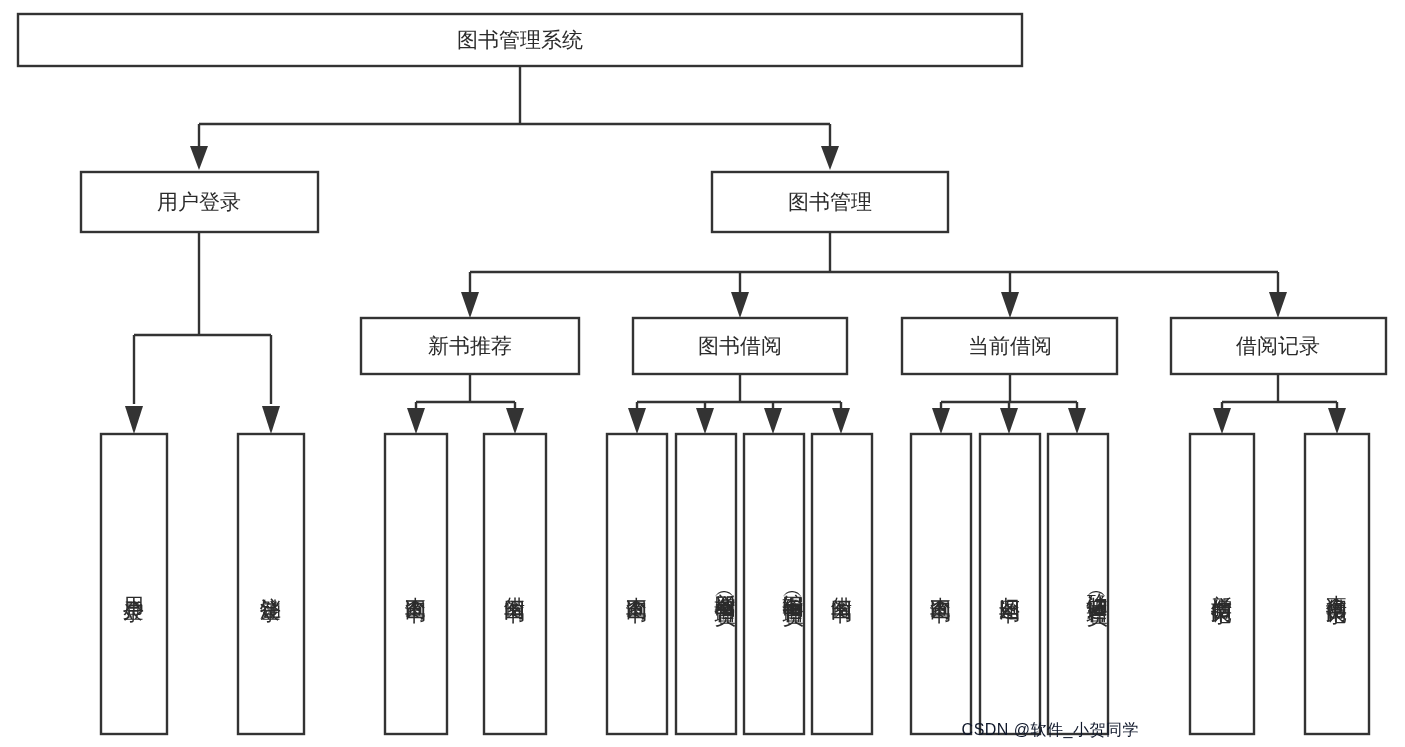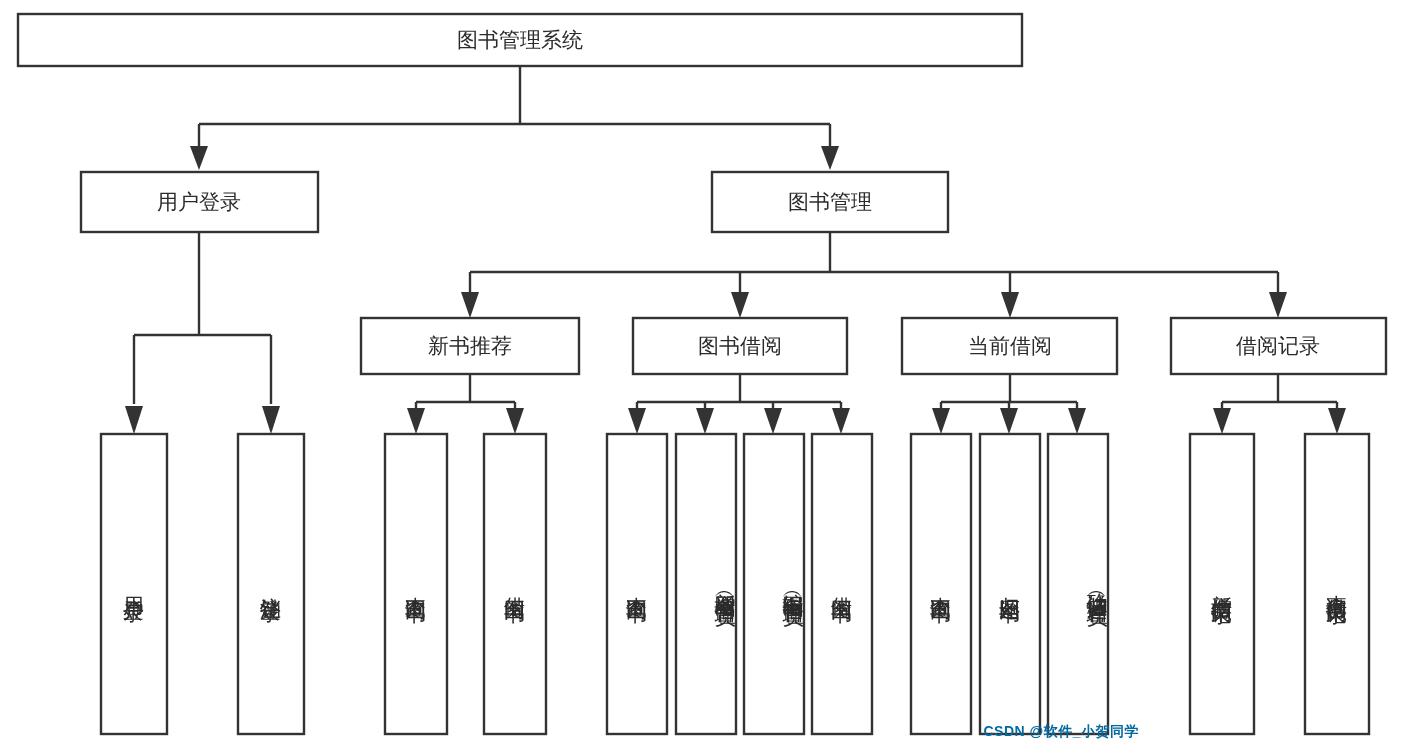--- a/index.html
+++ b/index.html
@@ -60,25 +60,24 @@
     letter-spacing: 2px;
     white-space: nowrap;
     text-align: center;
     pointer-events: none;
   }
   .watermark {
     position: absolute;
     right: 8px;
     bottom: 6px;
     font-family: "Liberation Sans", "DejaVu Sans", sans-serif;
-    font-size: 14px;
-    color: #0369a1;
+    font-size: 16px;
+    color: #0f172a;
     white-space: nowrap;
     letter-spacing: 0.5px;
-    font-weight: bold;
   }
 </style>
 </head>
 <body>
 
 <div id="diagram-root">
 
   <svg class="diagram" viewBox="0 0 1405 747">
 
     <g>

